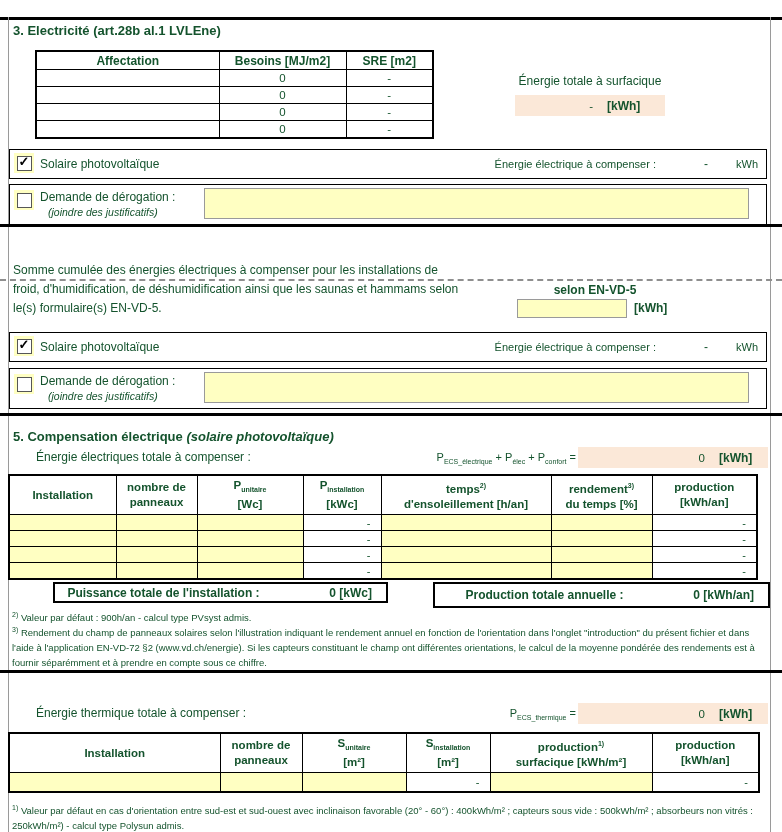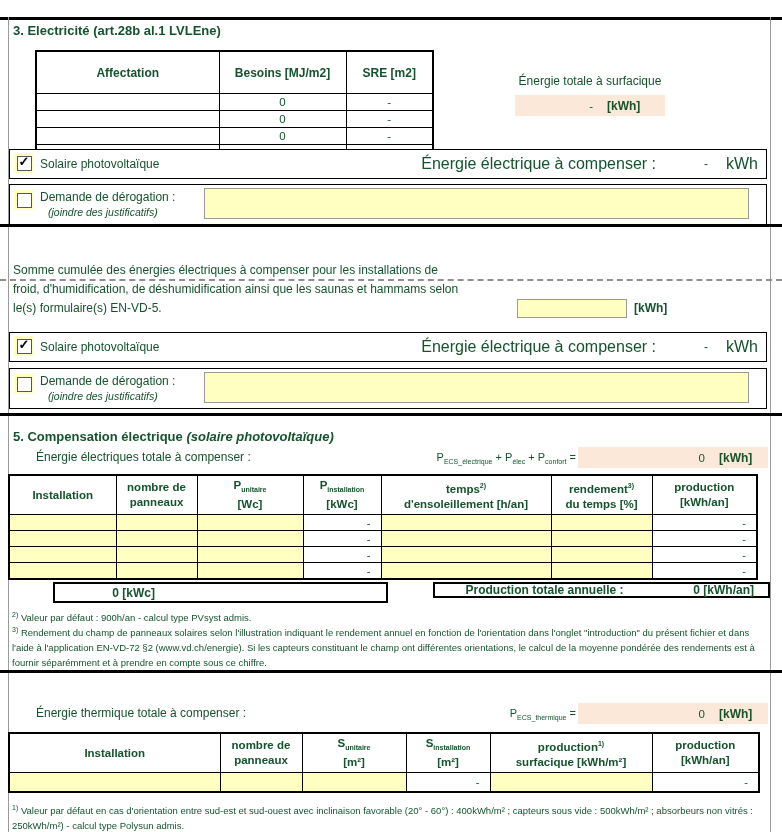--- a/index.html
+++ b/index.html
@@ -12,35 +12,35 @@
   .sec-title{position:absolute;font-size:13px;font-weight:bold;white-space:nowrap;}
   .sec-title i{font-weight:bold;}
   .txt{position:absolute;font-size:12px;}
   .b{font-weight:bold;}
   .ctr{text-align:center;}
   sub{font-size:7px;}
   sup{font-size:7px;}
   
   table{border-collapse:collapse;table-layout:fixed;}
   .t3{position:absolute;left:35px;top:33px;border:2px solid #000;}
-  .t3 th{border:1px solid #000;font-size:12px;font-weight:bold;height:17px;padding:12px;}
+  .t3 th{border:1px solid #000;font-size:12px;font-weight:bold;height:17px;padding:0;}
   .t3 td{border:1px solid #000;font-size:11.5px;text-align:center;height:16px;padding:0;}
   
   .result-box{position:absolute;background:var(--peach);display:flex;align-items:center;}
   .result-val{text-align:right;font-size:11.5px;}
   .result-unit{font-weight:bold;font-size:12px;}
   
   .row-box{position:absolute;border:1.5px solid #000;background:#fff;}
   .cb-pad{position:absolute;width:20px;height:20px;background:var(--yellow);display:flex;align-items:center;justify-content:center;}
   .checkbox{width:13px;height:13px;border:1px solid #565656;background:#fff;position:relative;display:inline-block;}
   .checkbox[data-checked="true"]::after{content:"✓";position:absolute;left:1px;top:-3px;font-size:13px;font-weight:bold;color:#000;}
   .cb-label{position:absolute;left:30px;top:50%;transform:translateY(-50%);font-size:12px;white-space:nowrap;}
-  .pv-rlabel{position:absolute;right:110px;top:50%;transform:translateY(-50%);font-size:16px;white-space:nowrap;}
+  .pv-rlabel{position:absolute;right:110px;top:50%;transform:translateY(-50%);font-size:11px;white-space:nowrap;}
   .pv-val{position:absolute;right:58px;top:50%;transform:translateY(-50%);font-size:12px;}
-  .pv-unit{position:absolute;right:8px;top:50%;transform:translateY(-50%);font-size:16px;padding-left:26px;}
+  .pv-unit{position:absolute;right:8px;top:50%;transform:translateY(-50%);font-size:11px;padding-left:26px;}
   .derog-label{position:absolute;left:30px;top:5px;font-size:12px;white-space:nowrap;}
   .derog-note{position:absolute;left:38px;top:21px;font-size:10.5px;font-style:italic;white-space:nowrap;}
   .derog-input{position:absolute;left:194px;top:3px;width:545px;height:31px;background:var(--yellow);border:1px solid #9a9a9a;box-sizing:border-box;font-size:11px;}
   .yellow-input{position:absolute;background:var(--yellow);border:1px solid #9a9a9a;box-sizing:border-box;font-size:11px;}
   
   .tbig{position:absolute;border:2px solid #000;}
   .tbig th{border:1px solid #000;font-size:11.5px;font-weight:bold;padding:2px 1px;line-height:15px;}
   .tbig td{border:1px solid #000;font-size:11px;height:15px;padding:0;}
   .y{background:var(--yellow);}
   .num{text-align:right;padding-right:10px !important;}
@@ -122,20 +122,21 @@
     <span class="cb-pad" style="left:4px;top:5px;">
       <span class="checkbox" data-checked="false"></span>
     </span>
     <span class="derog-label">Demande de dérogation :</span>
     <span class="derog-note">(joindre des justificatifs)</span>
     <div class="derog-input"></div>
   </div>
 
   <div class="txt" style="left:13px;top:244px;width:452px;line-height:19px;">Somme cumulée des énergies électriques à compenser pour les installations de froid, d'humidification, de déshumidification ainsi que les saunas et hammams selon le(s) formulaire(s) EN-VD-5.</div>
 
+  <div class="txt ctr b" style="left:460px;top:266px;width:270px;">selon EN-VD-5</div>
   <div class="yellow-input" style="left:517px;top:282px;width:110px;height:19px;"></div>
   <div class="txt b" style="left:634px;top:284px;">[kWh]</div>
 
   <div class="row-box" style="left:9px;top:315px;width:756px;height:28px;">
     <span class="cb-pad" style="left:4px;top:3px;">
       <span class="checkbox" data-checked="true"></span>
     </span>
     <span class="cb-label">Solaire photovoltaïque</span>
     <span class="pv-rlabel">Énergie électrique à compenser :</span>
     <span class="pv-val">-</span>
@@ -234,23 +235,24 @@
       <td class="y"></td>
       <td class="num">-</td>
       <td class="y"></td>
       <td class="y"></td>
       <td class="num">-</td>
     </tr>
   </tbody>
     </table>
 
   <div class="tfoot-box" style="left:53px;top:565px;width:335px;height:21px;">
+    <span class="tfoot-label">Puissance totale de l'installation :</span>
     <span class="tfoot-val">0 [kWc]</span>
   </div>
-  <div class="tfoot-box" style="left:433px;top:565px;width:337px;height:16px;">
+  <div class="tfoot-box" style="left:433px;top:565px;width:337px;height:26px;">
     <span class="tfoot-label">Production totale annuelle :</span>
     <span class="tfoot-val">0 [kWh/an]</span>
   </div>
 
   <div class="fn" style="left:12px;top:590px;width:752px;"><sup>2)</sup> <span>Valeur par défaut : 900h/an - calcul type PVsyst admis.</span></div>
   <div class="fn" style="left:12px;top:605px;width:752px;"><sup>3)</sup> <span>Rendement du champ de panneaux solaires selon l'illustration indiquant le rendement annuel en fonction de l'orientation dans l'onglet "introduction" du présent fichier et dans l'aide à l'application EN-VD-72 §2 (www.vd.ch/energie). Si les capteurs constituant le champ ont différentes orientations, le calcul de la moyenne pondérée des rendements est à fournir séparémment et à prendre en compte sous ce chiffre.</span></div>
 
   <div class="txt" style="left:36px;top:689px;">Énergie thermique totale à compenser :</div>
 
   <div class="formula" style="left:420px;top:690px;width:156px;"><span>P</span><sub>ECS_thermique</sub><span> =</span></div>

